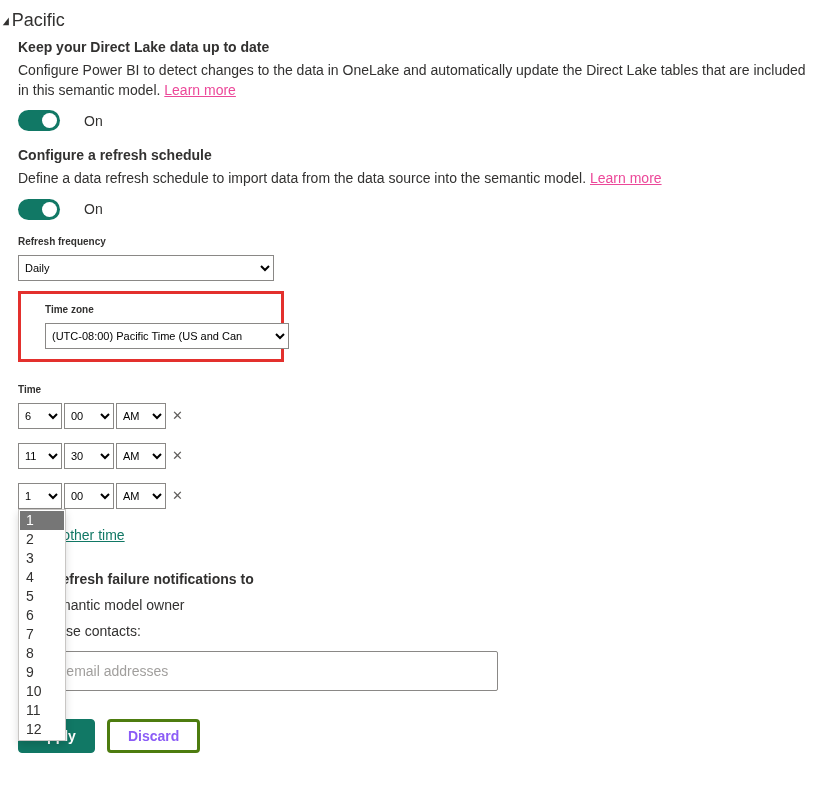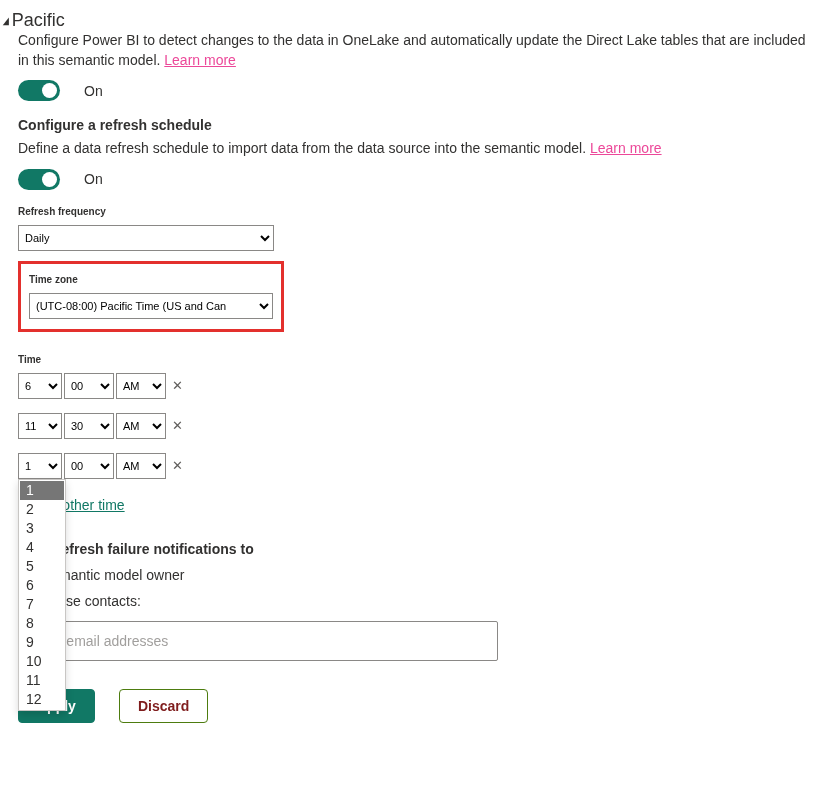--- a/index.html
+++ b/index.html
@@ -82,21 +82,21 @@
     padding: 3px 2px;
     border: 1px solid #8a8886;
     background: #fff;
     height: 26px;
   }
   .freq-select {
     width: 256px;
   }
   .tz-wrapper {
     border: 3px solid #e3302d;
-    padding: 10px 8px;
+    padding: 10px 24px;
     width: 266px;
     margin-top: 10px;
   }
   .tz-wrapper .field-label { margin-top: 0; }
   .tz-select { width: 244px; }
   .time-row {
     display: flex;
     align-items: center;
     gap: 2px;
     margin-bottom: 14px;
@@ -188,39 +188,39 @@
     font-weight: 600;
     cursor: pointer;
   }
   .btn-primary {
     background: #117865;
     color: #fff;
     border: 1px solid #117865;
   }
   .btn-secondary {
     background: #fff;
-    color: #7f1d1d;
-    border: 1px solid #4d7c0f;
-    margin-left: 12px;
+    color: #8b5cf6;
+    border: 3px solid #4d7c0f;
   }
   .under-dropdown {
     position: relative;
   }
 </style>
 </head>
 <body>
 
 <div class="section-header">
   <span class="caret-icon">◢</span>
   <span class="section-title">Pacific</span>
 </div>
 
 <div class="indent">
 
   
+  <div class="subheading">Keep your Direct Lake data up to date</div>
   <div class="desc">
     <span>Configure Power BI to detect changes to the data in OneLake and automatically update the Direct Lake tables that are included in this semantic model. </span><a href="#" class="link">Learn more</a>
   </div>
   <div class="toggle-row">
     <div class="toggle"></div>
     <span class="toggle-label">On</span>
   </div>
 
   
   <div class="subheading">Configure a refresh schedule</div>

